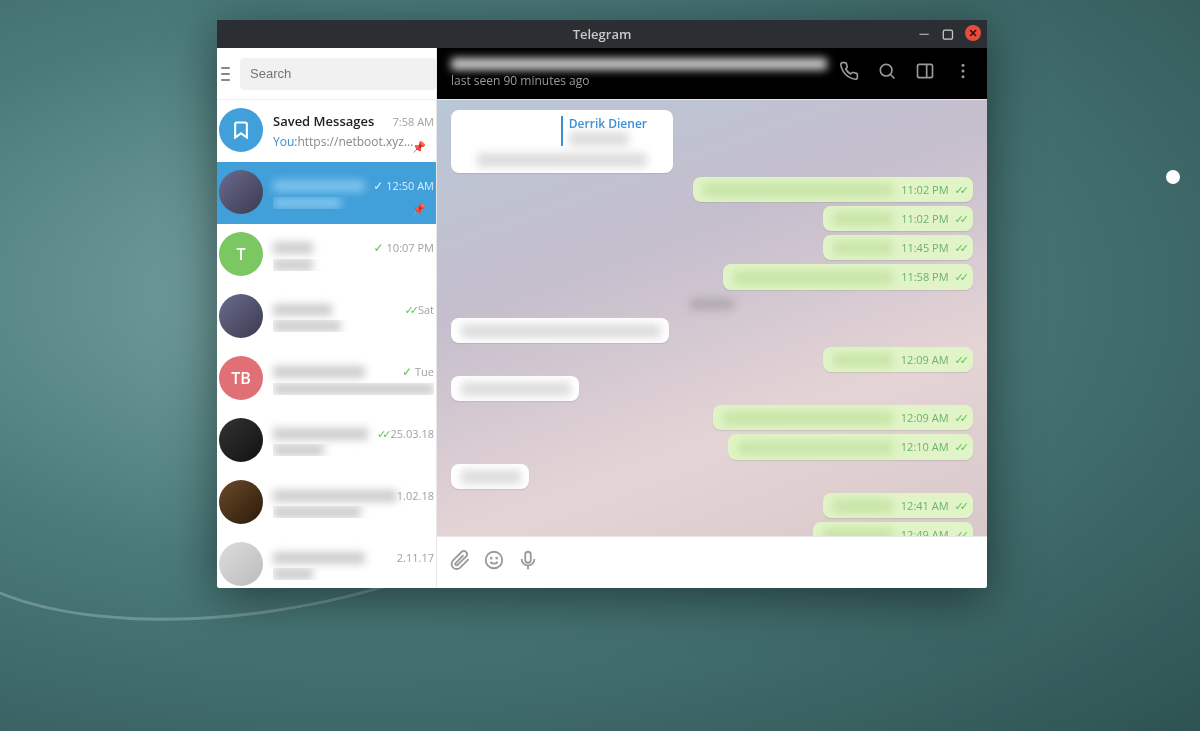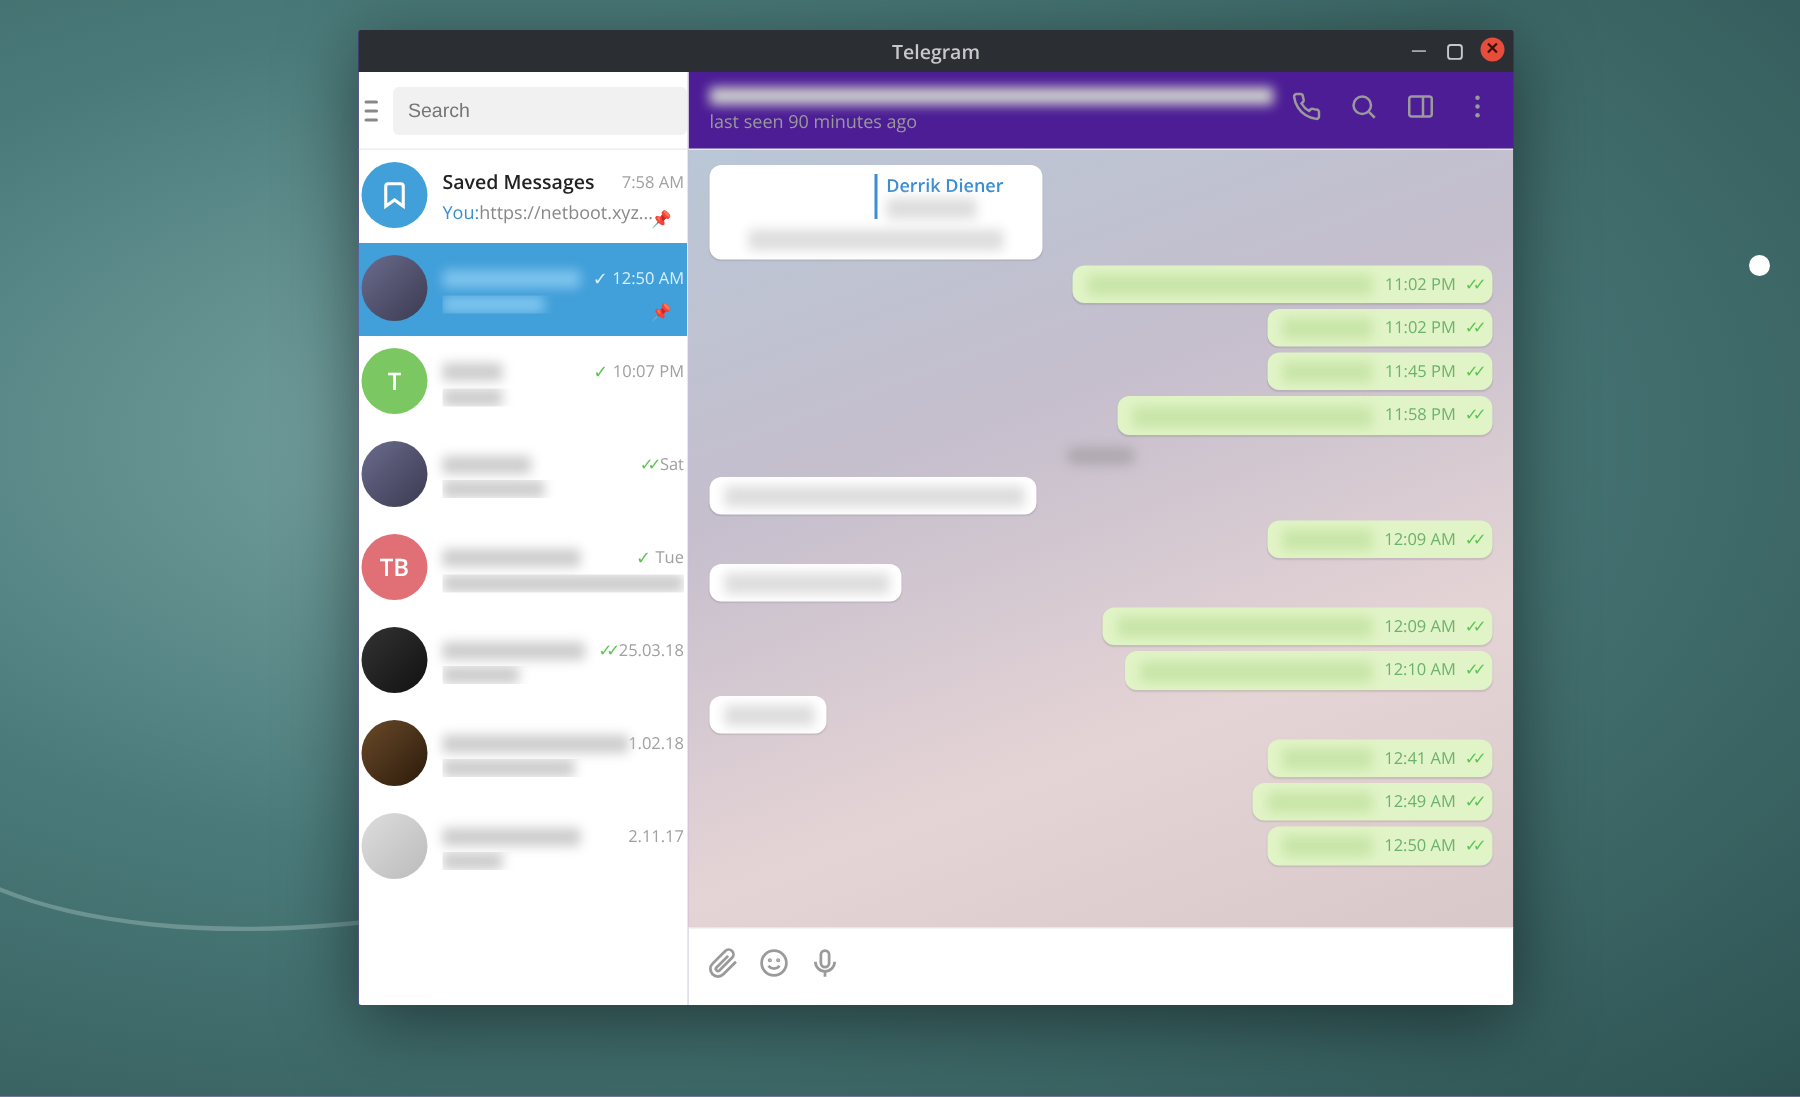--- a/index.html
+++ b/index.html
@@ -12,22 +12,22 @@
   
   .swirl {
     position: absolute; left: -80px; bottom: 120px;
     width: 700px; height: 300px; border: 3px solid rgba(230,245,243,0.25);
     border-radius: 50%; border-top-color: transparent; border-right-color: transparent;
     transform: rotate(-10deg);
   }
   .dot { position: absolute; width: 14px; height: 14px; background: #fff; border-radius: 50%; right: 20px; top: 170px; }
 
   .window {
-    position: absolute; left: 239px; top: 20px; width: 770px; height: 650px;
-    background: #4c1d95; box-shadow: 0 10px 50px rgba(0,0,0,0.5);
+    position: absolute; left: 217px; top: 20px; width: 770px; height: 568px;
+    background: #000000; box-shadow: 0 10px 50px rgba(0,0,0,0.5);
     border-radius: 2px; overflow: hidden; display: flex; flex-direction: column;
   }
   .titlebar {
     height: 28px; background: #2b2e33; color: #c8c8c8;
     display: flex; align-items: center; justify-content: center; position: relative;
     font-size: 13px; font-weight: 600;
   }
   .win-ctrl { position: absolute; right: 6px; top: 5px; display: flex; gap: 10px; align-items: center; }
   .win-btn { width: 14px; height: 14px; display: flex; align-items: center; justify-content: center; color:#c8c8c8; cursor:pointer; }
   .win-close { width: 16px; height: 16px; background: #e84d3c; border-radius: 50%; color:#3a100a; font-size:11px; line-height:16px; text-align:center;}

